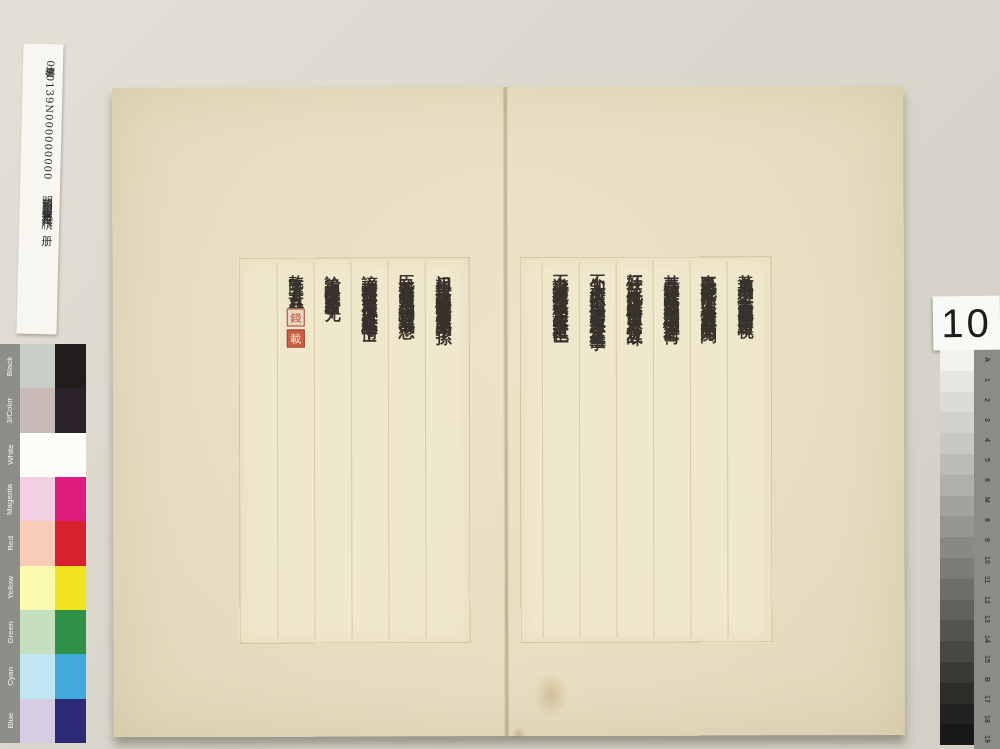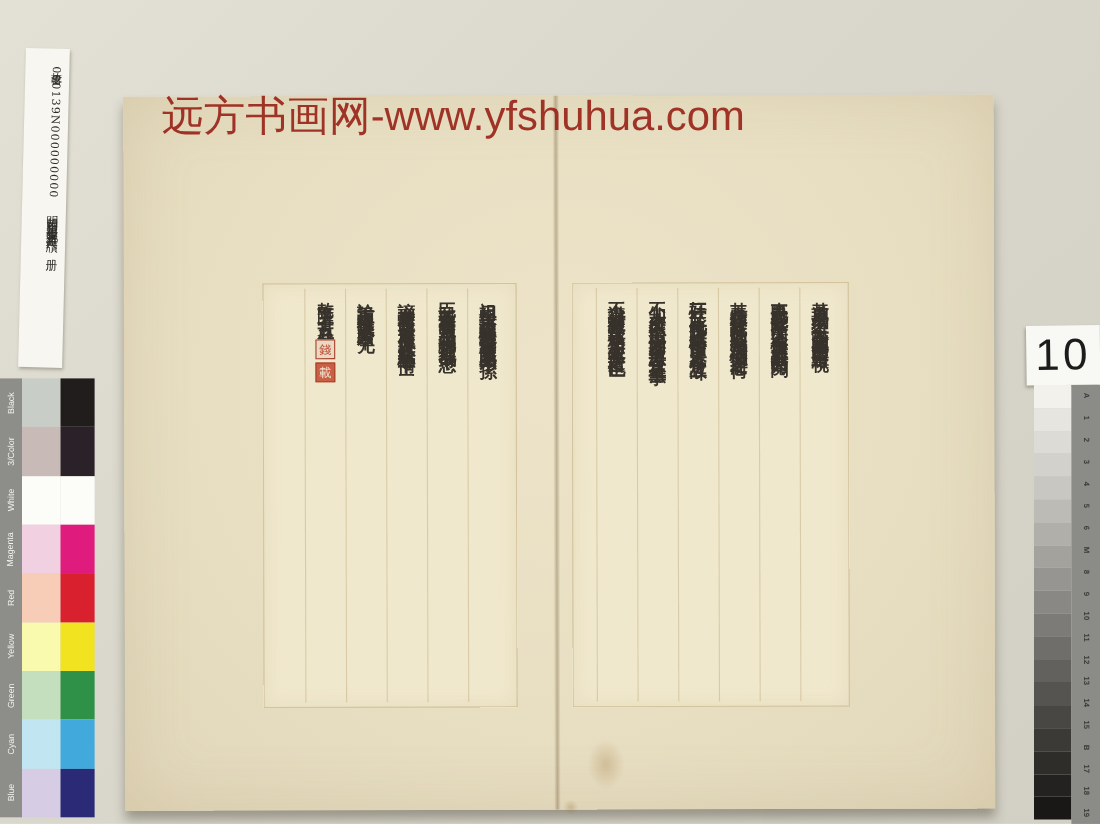--- a/index.html
+++ b/index.html
@@ -123,21 +123,20 @@
           </div>
         </div>
       <div class="col colophon">
         <span class="col-text">乾隆丁丑十二月九日錢載錄</span>
         <span class="seal seal-top">錢</span>
         <span class="seal seal-bottom">載</span>
       </div>
     </div>
   </div>
 
-  <div class="watermark" style="color: rgb(154, 37, 26);">远方书画网-www.yfshuhua.com</div>
 
   <div class="catalog">
     <span class="line1">故書000139N000000000</span>
     <span class="line2"><span>明趙用賢趙士春姚希孟尺牘</span><span class="vol">册</span></span>
   </div>
 
   <div class="color-chart">
     <div class="cc-labels" id="cc-labels">
         <div class="cc-label">
           <span>Black</span>

